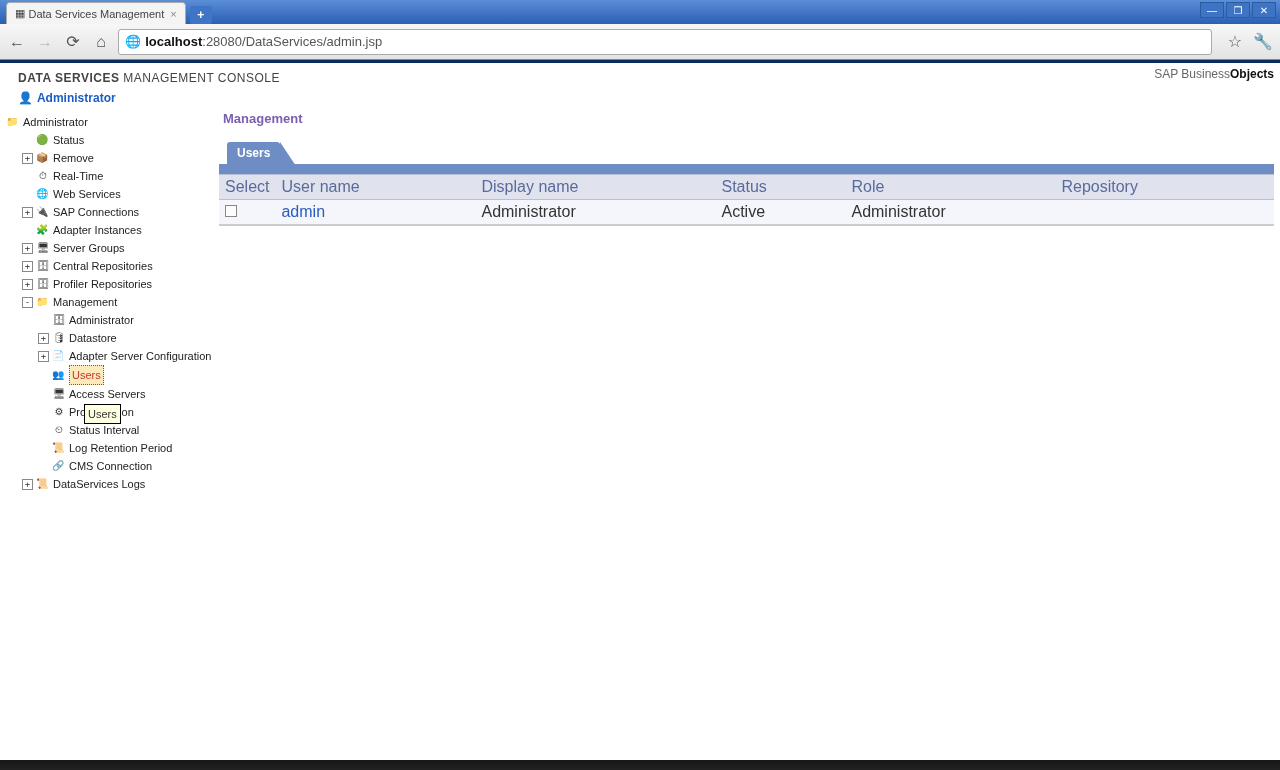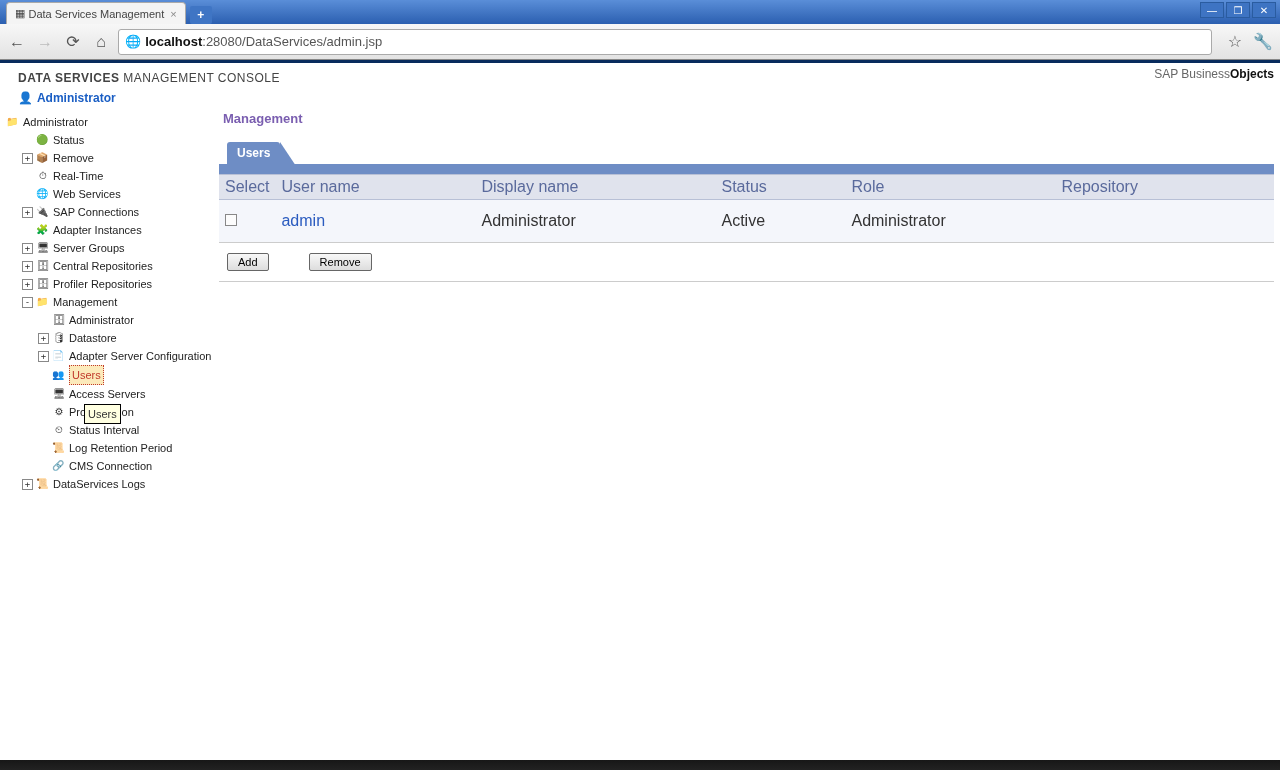--- a/index.html
+++ b/index.html
@@ -49,21 +49,21 @@
 
   
   .panel-title { color: #7a5eb0; font-weight: bold; font-size: 13px; margin: 2px 0 14px 4px; }
   .tab-row { display: flex; align-items: flex-end; height: 24px; padding-left: 8px; }
   .active-tab { background: #6e8dc5; color: #fff; font-weight: bold; padding: 4px 10px; border-radius: 3px 3px 0 0; font-size: 12px; position: relative; }
   .active-tab::after { content: ""; position: absolute; right: -16px; top: 0; width: 0; height: 0; border-bottom: 24px solid #6e8dc5; border-right: 16px solid transparent; }
   .tab-bar { height: 10px; background: #6e8dc5; }
 
   table.grid { width: 100%; border-collapse: collapse; font-size: 16px; }
   table.grid th { background: #e0e3ed; color: #5a6a9c; font-weight: normal; text-align: left; padding: 3px 6px; border-bottom: 1px solid #b8c0d6; border-top: 1px solid #b8c0d6; }
-  table.grid td { padding: 12px 6px; }
+  table.grid td { padding: 3px 6px; }
   table.grid tr.row-even td { background: #f4f6fb; }
   table.grid a { color: #2a5bbf; text-decoration: none; }
   .grid-check { width: 12px; height: 12px; border: 1px solid #888; background: #fcfcfc; display: inline-block; }
 
   .btn-row { padding: 10px 8px; display: flex; gap: 40px; }
   .btn { border: 1px solid #666; background: linear-gradient(#f8f8f8, #ddd); padding: 2px 10px; font-size: 11px; cursor: pointer; border-radius: 2px; }
 
   .bottom-bar { position: absolute; bottom: 0; left: 0; right: 0; height: 10px; background: linear-gradient(#171717, #222); }
 
   .help-icon { display: inline-flex; width: 14px; height: 14px; border-radius: 50%; background: #3a7acd; color: #fff; font-size: 10px; align-items: center; justify-content: center; margin-left: 4px; }
@@ -259,21 +259,17 @@
           <td><span class="grid-check"></span></td>
           <td><a>admin</a></td>
           <td>Administrator</td>
           <td>Active</td>
           <td>Administrator</td>
           <td></td>
         </tr>
       </tbody>
     </table>
     <div style="border-top:1px solid #ccc;"></div>
-    <div class="btn-row">
-      <button class="btn">Add</button>
-      <button class="btn">Remove</button>
-    </div>
     <div style="border-top:1px solid #ccc;"></div>
   </div>
 </div>
 
 <div class="bottom-bar"></div>
 
 </body></html>

